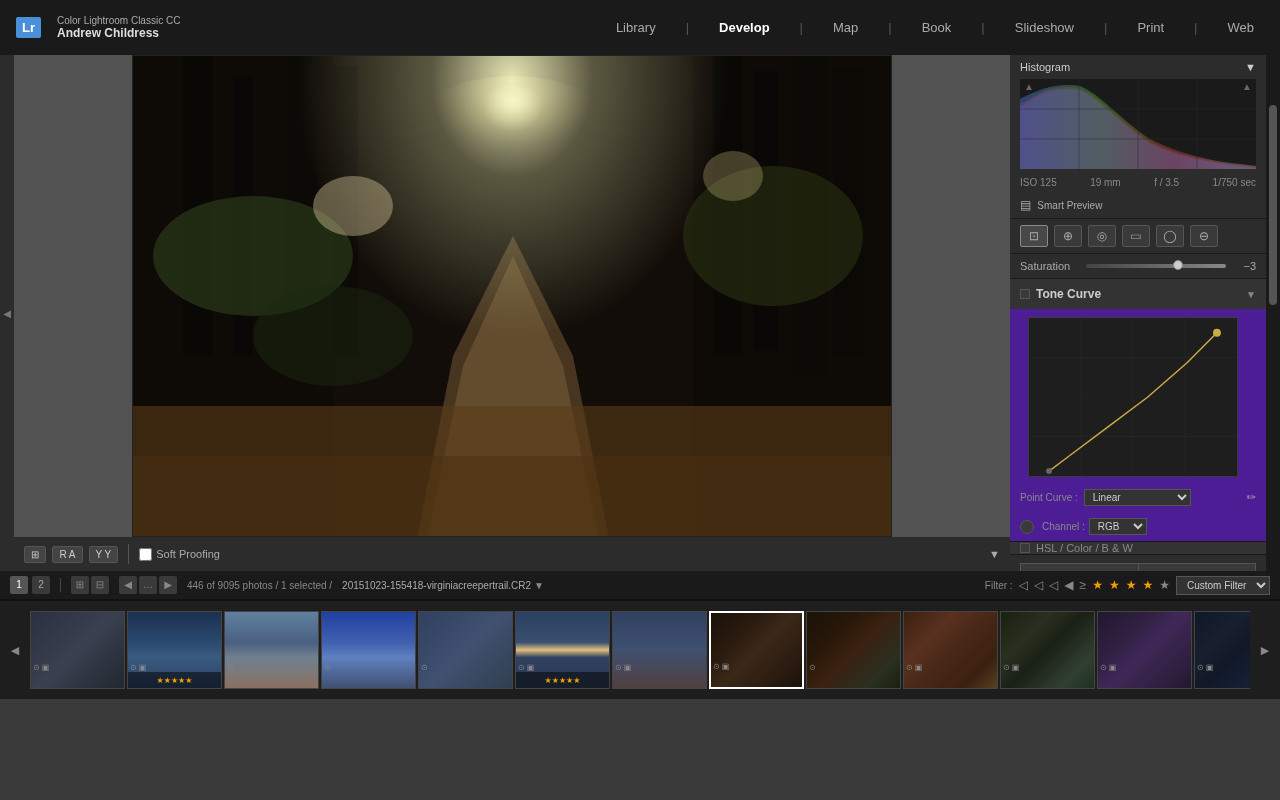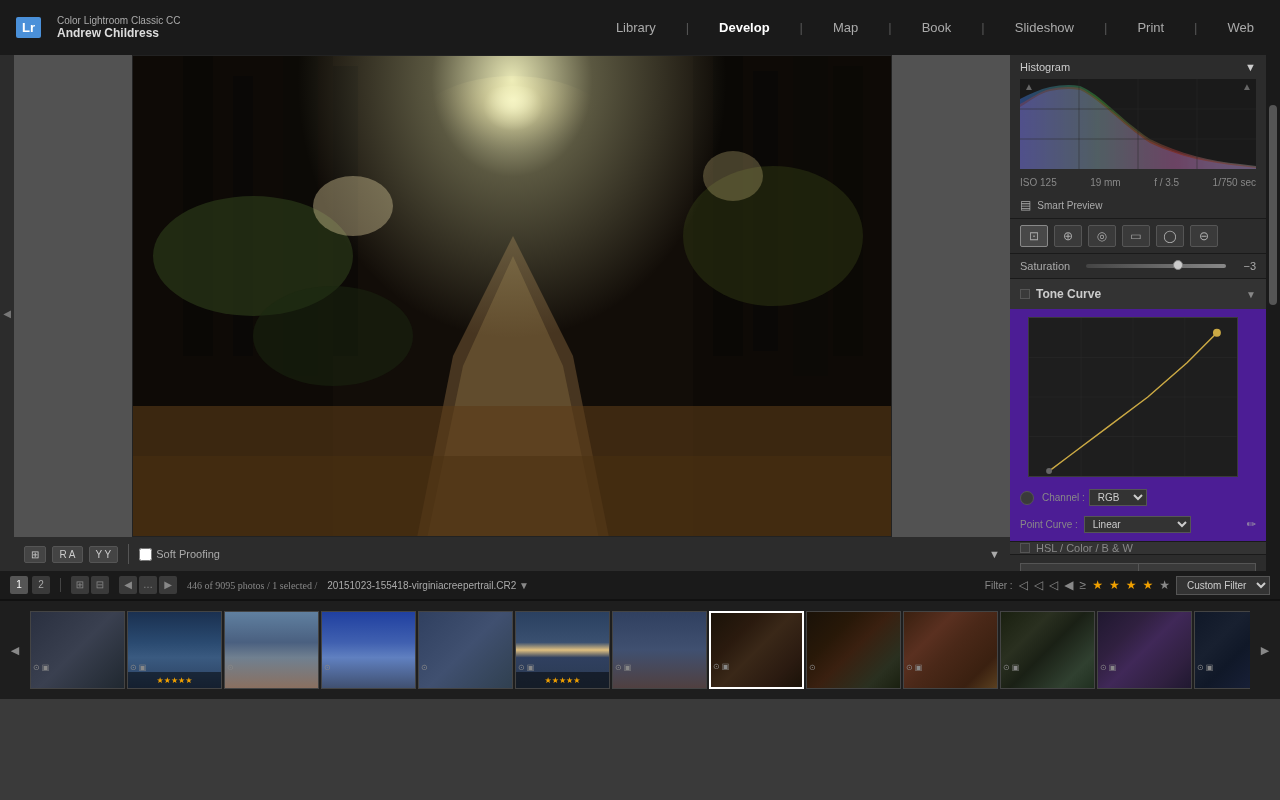--- a/index.html
+++ b/index.html
@@ -244,21 +244,21 @@
     .page-num {
       width: 18px; height: 18px; background: #3a3a3a; color: #aaa;
       text-align: center; line-height: 18px; font-size: 10px; cursor: pointer; border-radius: 2px;
     }
     .page-num.active { background: #555; color: #fff; }
     .status-sep { width: 1px; height: 14px; background: #444; }
     #grid-view-btns { display: flex; gap: 2px; }
     .grid-btn { width: 18px; height: 18px; background: #3a3a3a; color: #888; text-align: center; line-height: 18px; font-size: 10px; cursor: pointer; border-radius: 2px; }
     #nav-arrows { display: flex; gap: 2px; }
     .nav-arrow { width: 18px; height: 18px; background: #3a3a3a; color: #888; text-align: center; line-height: 18px; font-size: 10px; cursor: pointer; border-radius: 2px; }
-    #photo-count { font-size: 10px; color: #888; font-family: Liberation Serif, serif; }
+    #photo-count { font-size: 10px; color: #888; }
     #photo-filename { font-size: 10px; color: #aaa; cursor: pointer; }
     #filter-area { margin-left: auto; display: flex; align-items: center; gap: 6px; }
     #filter-label { font-size: 10px; color: #888; }
     .filter-icon { color: #888; font-size: 12px; cursor: pointer; }
     .star-icon { color: #f0a000; font-size: 12px; }
     #custom-filter-select {
       background: #333; border: 1px solid #555; color: #ccc; font-size: 10px;
       padding: 2px 6px; cursor: pointer;
     }
 
@@ -459,39 +459,39 @@
           <line x1="0" y1="80" x2="210" y2="80" stroke="#2a2a2a" stroke-width="0.5"></line>
           <line x1="0" y1="120" x2="210" y2="120" stroke="#2a2a2a" stroke-width="0.5"></line>
 
           <path d="M20 155 L40 140 L80 110 L120 80 L160 45 L190 15" stroke="#ccaa44" stroke-width="1.5" fill="none"></path>
 
           <circle cx="190" cy="15" r="4" fill="#ccaa44"></circle>
           <circle cx="20" cy="155" r="3" fill="#666"></circle>
         </svg>
       </div>
 
+      <div id="point-curve-row">
+        <span id="point-curve-label">Point Curve :</span>
+        <select id="point-curve-select">
+          <option>Linear</option>
+          <option>Medium Contrast</option>
+          <option>Strong Contrast</option>
+        </select>
+        <span id="point-curve-edit">✏</span>
+      </div>
+
       <div id="curve-controls">
         <div id="curve-target"></div>
         <span id="channel-label">Channel :</span>
         <select id="channel-select">
           <option>RGB</option>
           <option>Red</option>
           <option>Green</option>
           <option>Blue</option>
         </select>
-      </div>
-
-      <div id="point-curve-row">
-        <span id="point-curve-label">Point Curve :</span>
-        <select id="point-curve-select">
-          <option>Linear</option>
-          <option>Medium Contrast</option>
-          <option>Strong Contrast</option>
-        </select>
-        <span id="point-curve-edit">✏</span>
       </div>
     </div>
 
     <div id="hsl-section-bar">
       <div id="hsl-toggle"></div>
       <span id="hsl-label">HSL / Color / B &amp; W</span>
     </div>
 
     <div id="action-buttons">
       <div class="action-btn">Previous</div>

